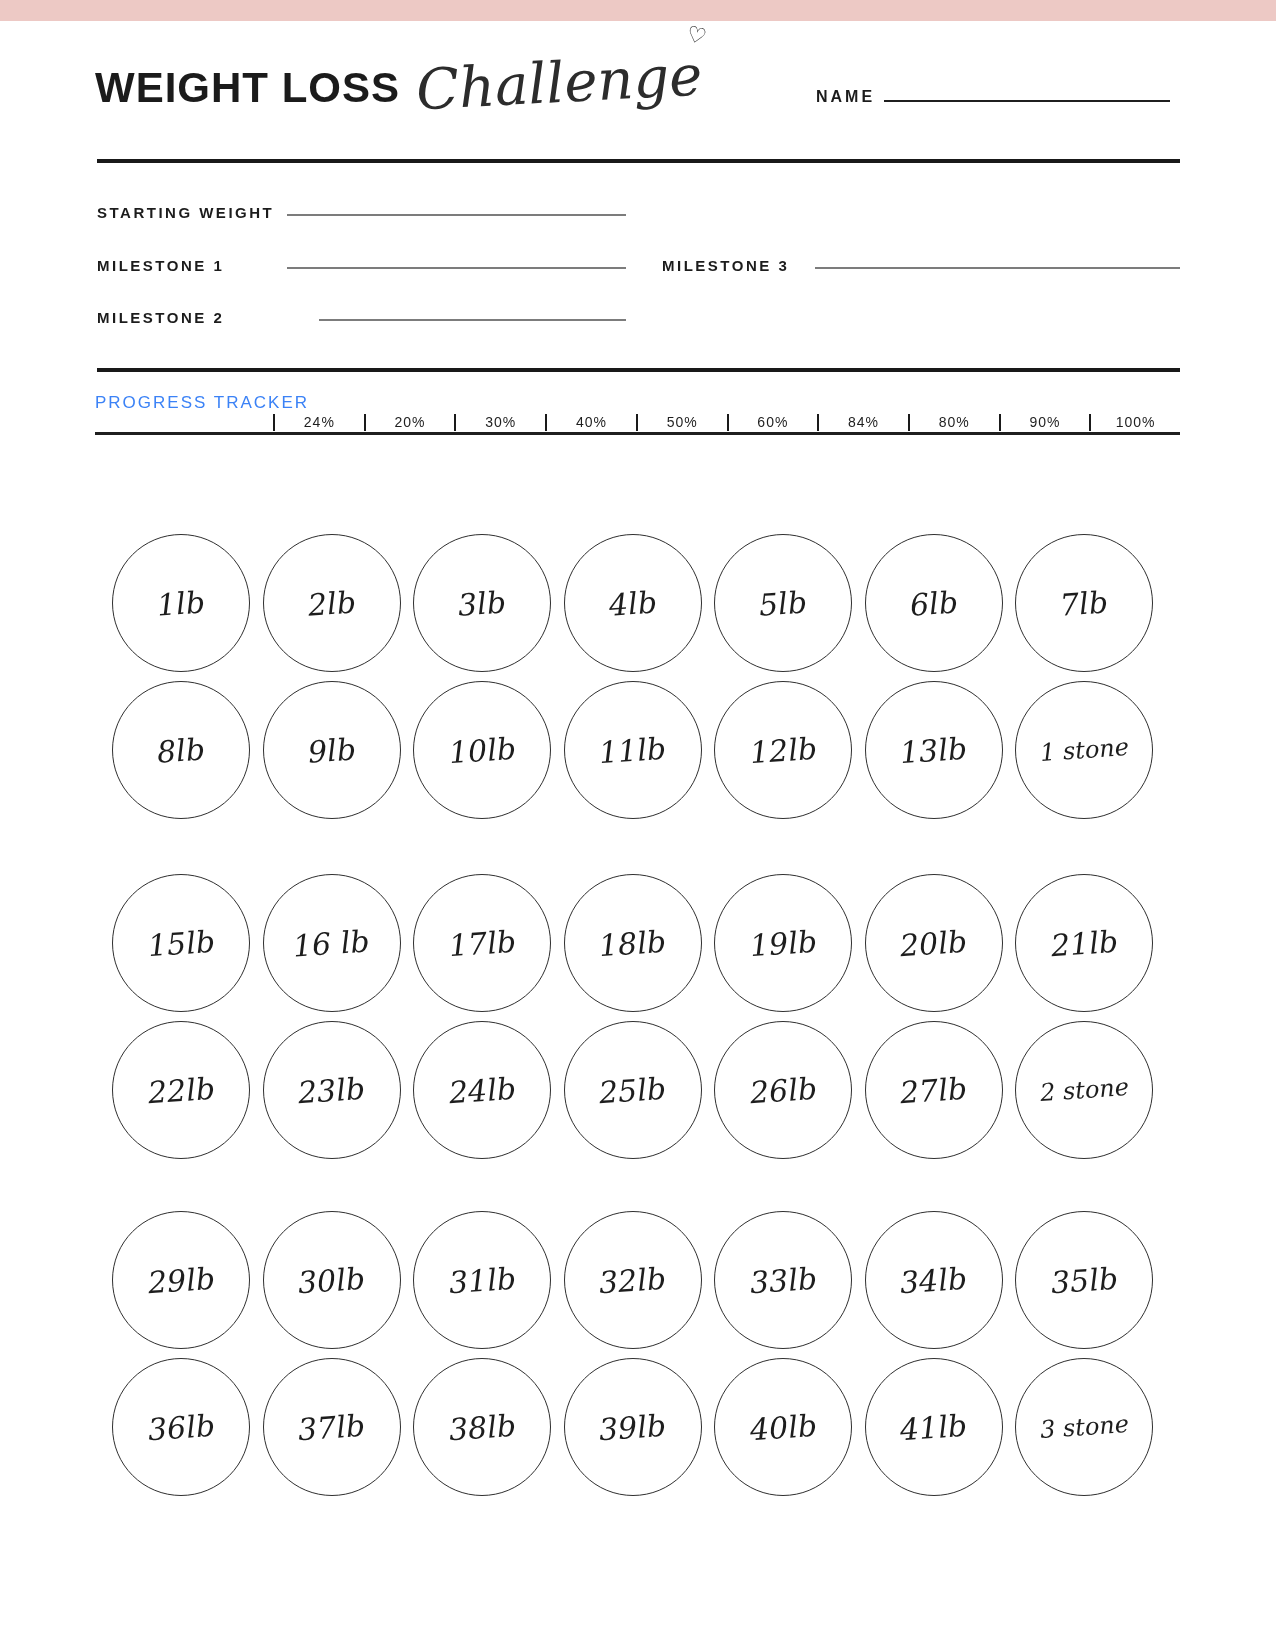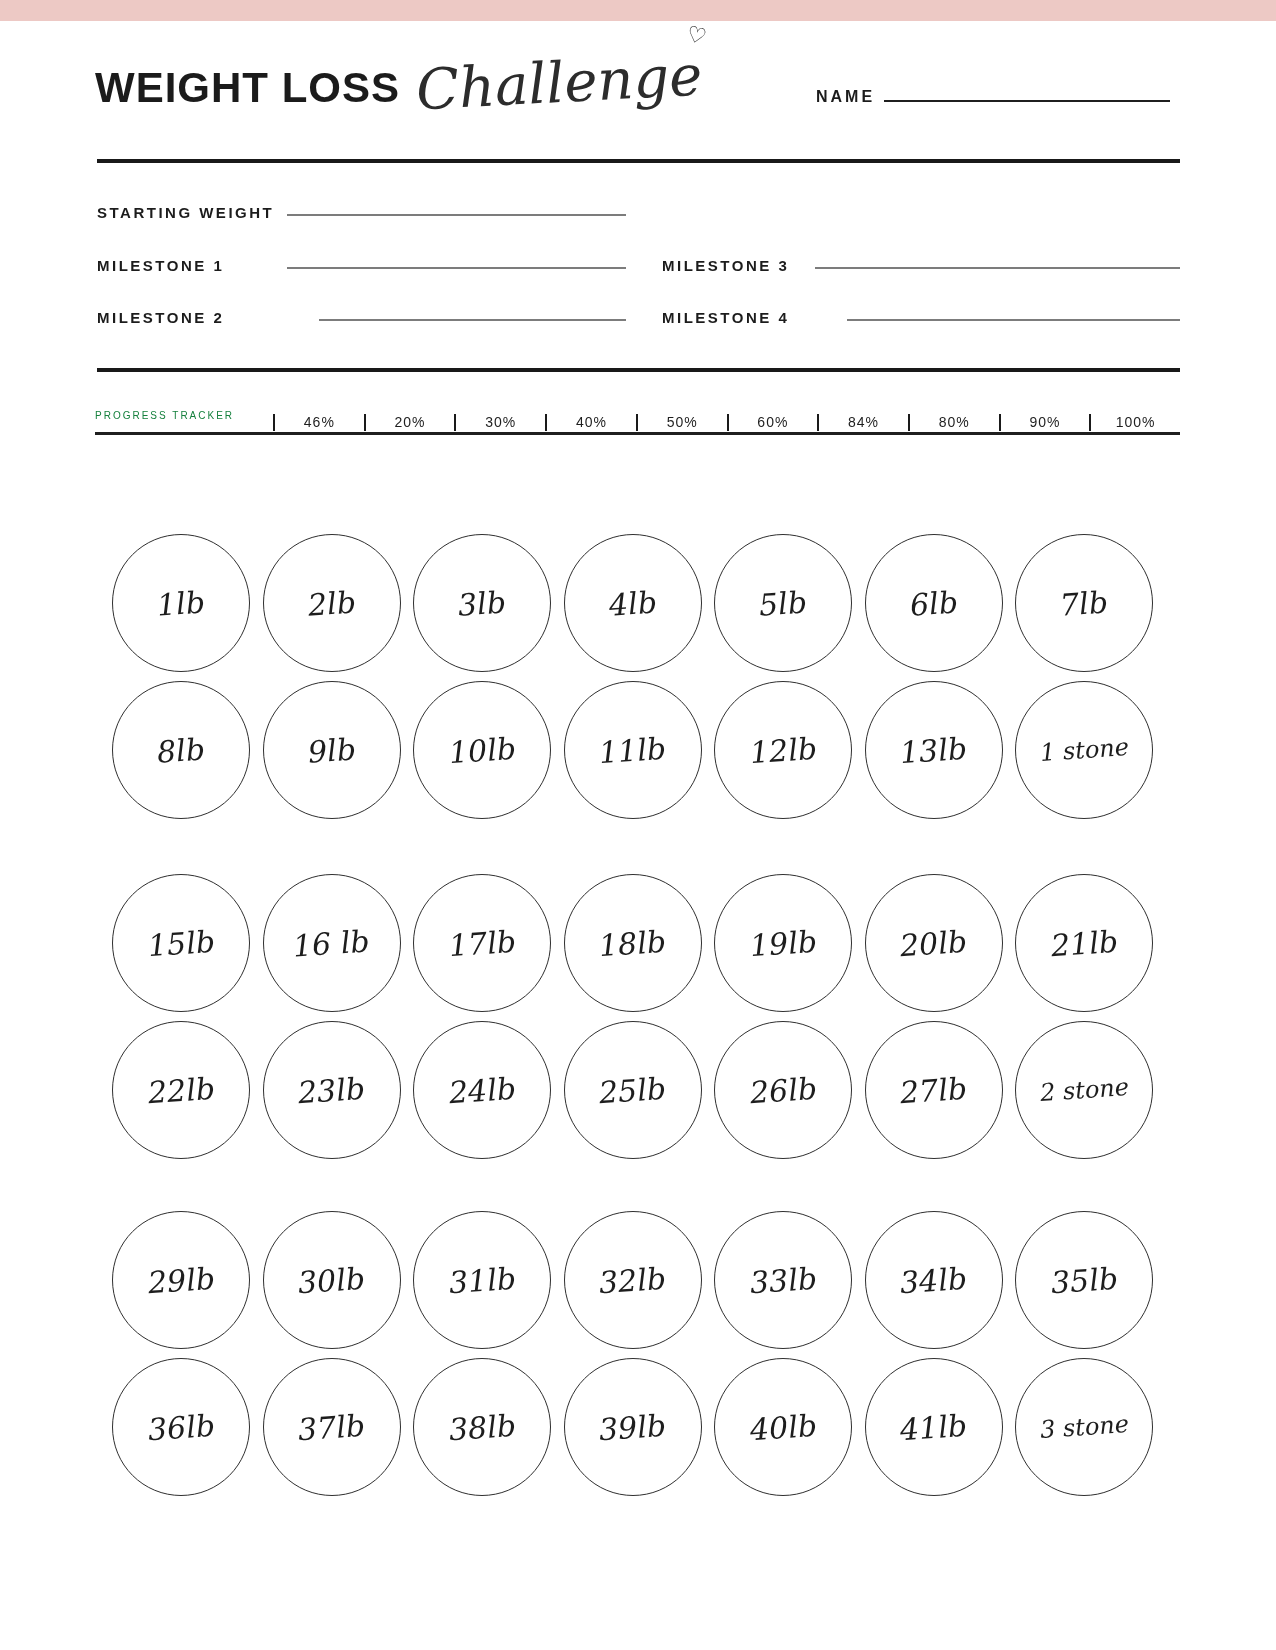--- a/index.html
+++ b/index.html
@@ -30,21 +30,21 @@
   .fl{left:97px;width:529px;}
   .fr{left:662px;width:518px;}
   .r0{top:203px;}.r1{top:256px;}.r2{top:308px;gap:32px;}
   .flabel{font-size:15px;font-weight:700;letter-spacing:2.5px;white-space:nowrap;flex:none;color:#1c1c1c;}
   .fl .flabel{width:190px;}
   .fr .flabel{width:153px;}
   .fline{flex:1;height:2px;background:#7c7c7c;transform:translateY(3px);}
 
   
   .tracker{position:absolute;left:95px;top:403px;width:1085px;height:28px;display:flex;align-items:flex-end;}
-  .tlabel{font-size:10px;letter-spacing:2px;color:#15803d;flex:none;width:178px;padding-bottom:10px;white-space:nowrap;}
+  .tlabel{font-size:17px;letter-spacing:2px;color:#3b82f6;flex:none;width:178px;padding-bottom:18px;white-space:nowrap;}
   .tsteps{flex:1;display:flex;}
   .tstep{flex:1;display:flex;align-items:flex-end;}
   .tick{width:2px;height:17px;background:#1a1a1a;flex:none;}
   .pct{flex:1;text-align:center;font-size:14px;letter-spacing:1px;color:#1e1e1e;padding-bottom:1px;}
   .tracker-underline{position:absolute;left:95px;top:432px;width:1085px;height:3px;background:#1f1f1f;}
 
   
   .badge-group{position:absolute;left:112px;display:flex;flex-direction:column;gap:9px;}
   .badge-row{display:flex;gap:12.5px;}
   .badge{
@@ -89,33 +89,29 @@
     <span class="fline"></span>
   </div>
   <div class="field fr r1">
     <span class="flabel">MILESTONE 3</span>
     <span class="fline"></span>
   </div>
   <div class="field fl r2">
     <span class="flabel">MILESTONE 2</span>
     <span class="fline"></span>
   </div>
-  <div class="field fr r2">
-    <span class="flabel">MILESTONE 4</span>
-    <span class="fline"></span>
-  </div>
 
   <div class="rule rule-2"></div>
 
   <div class="tracker">
     <span class="tlabel">PROGRESS TRACKER</span>
     <div class="tsteps">
         <div class="tstep">
           <span class="tick"></span>
-          <span class="pct">46%</span>
+          <span class="pct">24%</span>
         </div>
         <div class="tstep">
           <span class="tick"></span>
           <span class="pct">20%</span>
         </div>
         <div class="tstep">
           <span class="tick"></span>
           <span class="pct">30%</span>
         </div>
         <div class="tstep">

